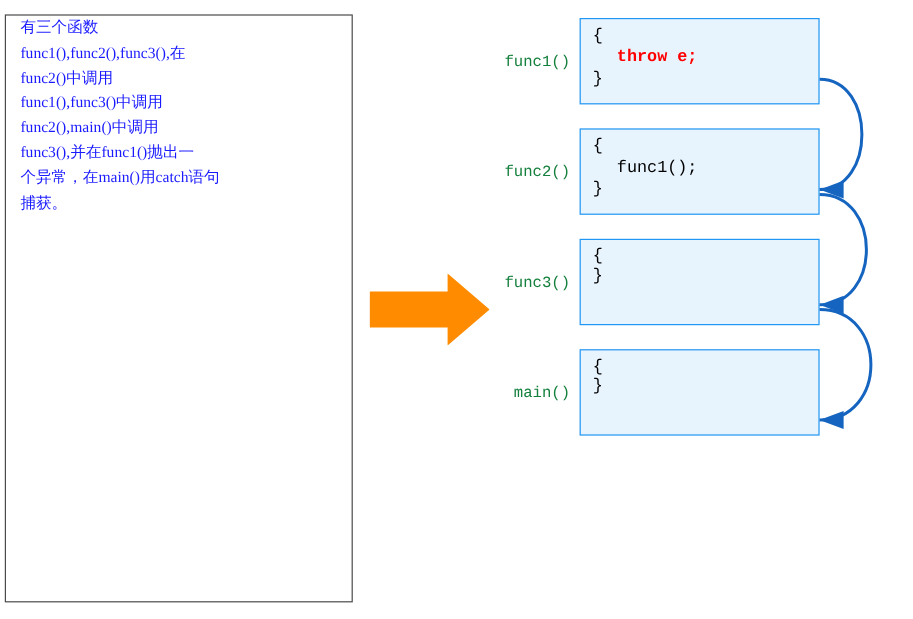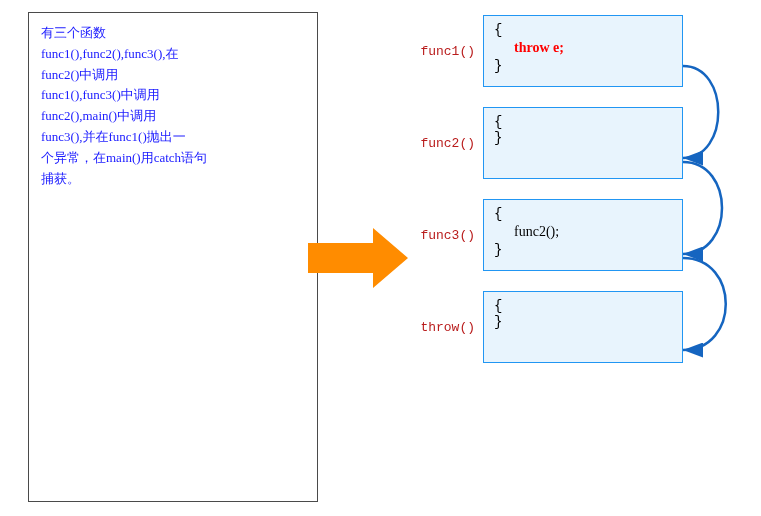--- a/index.html
+++ b/index.html
@@ -8,27 +8,27 @@
       height: 516px;
       background: #fff;
       font-family: 'SimSun', 'STSong', serif;
       overflow: hidden;
       position: relative;
     }
 
     
     .left-panel {
       position: absolute;
-      left: 28px;
+      left: 4px;
       top: 12px;
       width: 290px;
       height: 490px;
       border: 1.5px solid #4a4a4a;
       background: #fff;
-      padding: 10px 12px;
+      padding: 0 12px;
       font-size: 13px;
       line-height: 1.6;
       color: #1a1aff;
     }
 
     .left-panel .text-block {
       margin-bottom: 10px;
     }
 
     
@@ -58,21 +58,21 @@
       display: flex;
       align-items: center;
       margin-bottom: 20px;
       position: relative;
     }
 
     .func-label {
       width: 68px;
       font-size: 13px;
       font-family: 'Courier New', monospace;
-      color: #b91c1c;
+      color: #15803d;
       text-align: right;
       padding-right: 8px;
       flex-shrink: 0;
     }
 
     .code-box {
       border: 1.5px solid #2196F3;
       background: #e8f4fd;
       width: 200px;
       height: 72px;
@@ -85,21 +85,20 @@
 
     .code-box .brace {
       color: #000;
       font-size: 14px;
     }
 
     .code-box .code-content {
       padding-left: 20px;
       padding-top: 2px;
       padding-bottom: 2px;
-      font-family: Liberation Serif, serif;
     }
 
     .code-box .throw-text {
       color: #ff0000;
       font-weight: bold;
     }
 
     .code-box .func-call {
       color: #000;
     }
@@ -142,37 +141,37 @@
         <span class="throw-text">throw e;</span>
       </div>
       <div class="brace">}</div>
     </div>
   </div>
 
   <div class="func-row">
     <div class="func-label">func2()</div>
     <div class="code-box">
       <div class="brace">{</div>
+      <div class="code-content">
+        <span class="func-call">func1();</span>
+      </div>
       <div class="brace">}</div>
     </div>
   </div>
 
   <div class="func-row">
     <div class="func-label">func3()</div>
     <div class="code-box">
       <div class="brace">{</div>
-      <div class="code-content">
-        <span class="func-call">func2();</span>
-      </div>
       <div class="brace">}</div>
     </div>
   </div>
 
   <div class="func-row">
-    <div class="func-label">throw()</div>
+    <div class="func-label">main()</div>
     <div class="code-box">
       <div class="brace">{</div>
       <div class="brace">}</div>
     </div>
   </div>
 
 </div>
 
 <svg style="position:absolute;left:0;top:0;width:761px;height:516px;pointer-events:none;" xmlns="http://www.w3.org/2000/svg">
   <defs>

